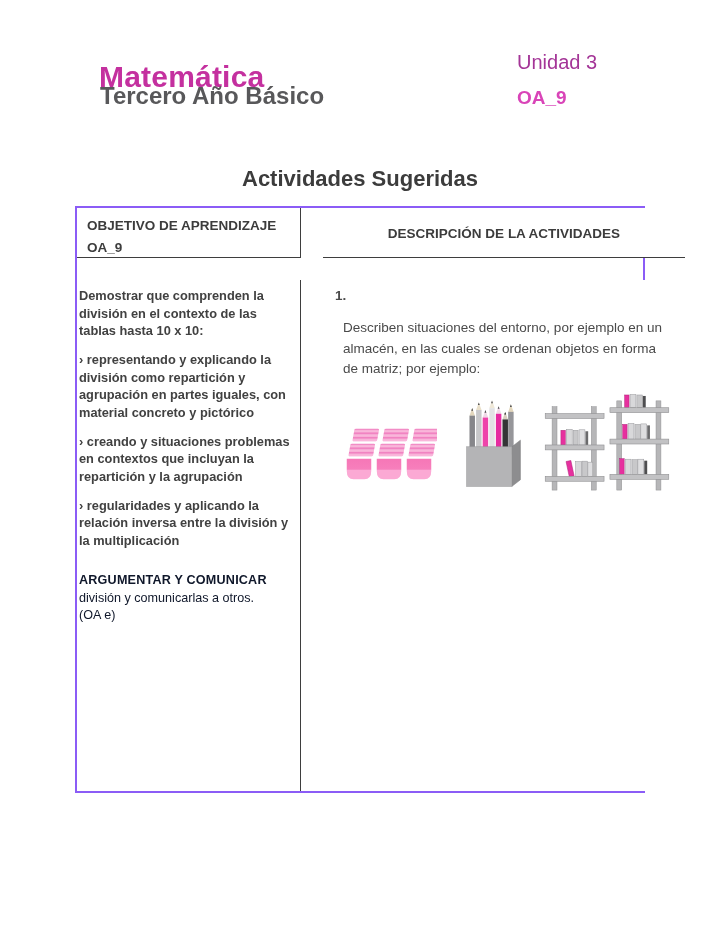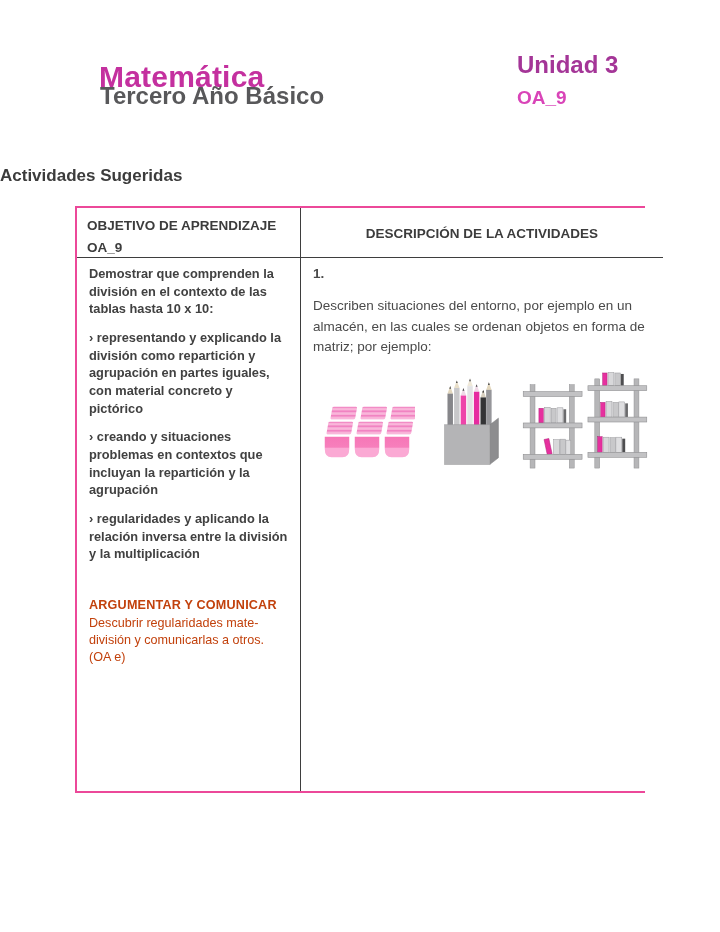--- a/index.html
+++ b/index.html
@@ -21,83 +21,84 @@
     position: absolute; left: 99px; top: 60px;
     font-size: 30px; font-weight: bold; color: #c4309f;
     letter-spacing: 0.2px;
   }
   .doc-subtitle {
     position: absolute; left: 100px; top: 82px;
     font-size: 24px; font-weight: bold; color: #58585a;
   }
   .unit-label {
     position: absolute; left: 517px; top: 51px;
-    font-size: 24px; font-weight: bold; color: #a43597;
+    font-size: 20px; font-weight: normal; color: #a43597;
   }
   .oa-label {
     position: absolute; left: 517px; top: 87px;
     font-size: 19px; font-weight: bold; color: #d944b8;
   }
 
   
   .section-title {
     position: absolute; left: 0; top: 166px; width: 720px;
-    text-align: left;
-    font-size: 17px; font-weight: bold; color: #3c3c3c;
+    text-align: center;
+    font-size: 22px; font-weight: bold; color: #3c3c3c;
   }
 
   
   .doc-table {
     position: absolute; left: 75px; top: 206px;
     width: 570px; height: 587px;
-    border: 2px solid #ec4899;
+    border: 2px solid #8b5cf6;
     display: grid;
     grid-template-columns: 224px 1fr;
     grid-template-rows: 50px 1fr;
     background: #ffffff;
+    gap: 22px;
   }
   .cell { background: #ffffff; }
   .cell.c-left { border-right: 1.5px solid #3e3e3e; }
   .cell.r-head { border-bottom: 1.5px solid #3e3e3e; }
 
   .objective-header {
     padding: 7px 10px 0 10px;
     font-size: 13.5px; font-weight: bold; color: #3c3c3c;
     line-height: 1.6;
   }
   .description-header {
     padding-top: 18px;
     text-align: center;
     font-size: 13.5px; font-weight: bold; color: #3c3c3c;
   }
 
   
   .objective-cell {
-    padding: 7px 10px 0 12px;
+    padding: 7px 10px 0 2px;
     font-size: 12.8px; font-weight: bold; color: #414141;
     line-height: 1.38;
   }
   .objective-cell p { margin: 0 0 11px 0; }
   .skill-block {
-    margin-top: 34px;
-    color: #c2410c;
+    margin-top: 22px;
+    color: #0f172a;
     font-size: 12.6px;
     line-height: 1.32;
   }
   .skill-title { font-weight: bold; letter-spacing: 0.2px; margin-bottom: 2px; }
   .skill-line, .skill-ref { font-weight: normal; }
 
   
   .activity-cell {
     padding: 6px 14px 0 12px;
     font-size: 13.5px; color: #4a4a4a;
     line-height: 1.5;
   }
   .activity-number { font-weight: bold; margin: 0 0 12px 0; }
-  .activity-desc { margin: 0; }
+  .activity-desc { margin: 8px; }
 
   .illustrations {
     margin-top: 15px;
     display: flex;
     align-items: flex-end;
   }
   .illu-yogurt  { margin-left: 6px;  margin-bottom: 9px; }
   .illu-pencils { margin-left: 24px; margin-bottom: 3px; }
   .illu-shelves { margin-left: 16px; margin-bottom: 0; }
 </style>
@@ -121,21 +122,20 @@
     </div>
     <div class="cell r-head description-header">DESCRIPCIÓN DE LA ACTIVIDADES</div>
 
     <div class="cell c-left objective-cell">
       <p>Demostrar que comprenden la división en el contexto de las tablas hasta 10 x 10:</p>
       <p>› representando y explicando la división como repartición y agrupación en partes iguales, con material concreto y pictórico</p>
       <p>› creando y situaciones problemas en contextos que incluyan la repartición y la agrupación</p>
       <p>› regularidades y aplicando la relación inversa entre la división y la multiplicación</p>
       <div class="skill-block">
         <div class="skill-title">ARGUMENTAR Y COMUNICAR</div>
-        <div class="skill-line">Descubrir regularidades mate-</div>
         <div class="skill-line">división y comunicarlas a otros.</div>
         <div class="skill-ref">(OA e)</div>
       </div>
     </div>
 
     <div class="cell activity-cell">
       <p class="activity-number">1.</p>
       <p class="activity-desc">Describen situaciones del entorno, por ejemplo en un almacén, en las cuales se ordenan objetos en forma de matriz; por ejemplo:</p>
 
       <div class="illustrations">

